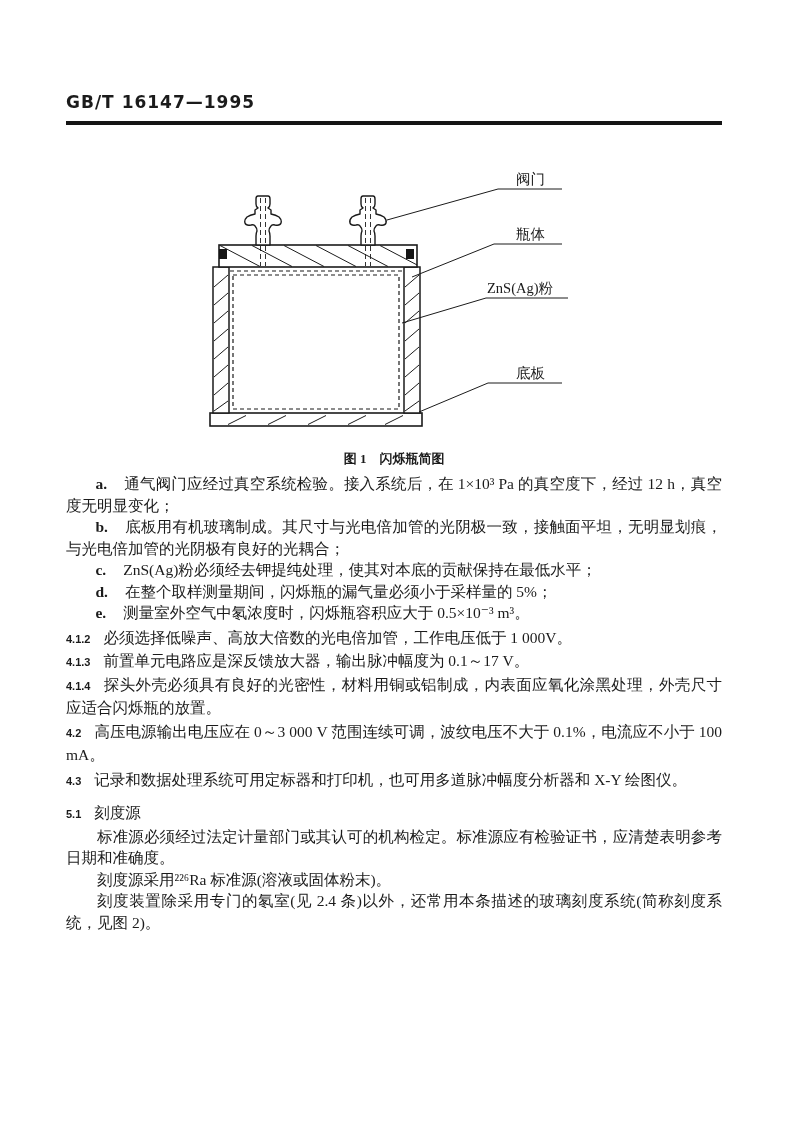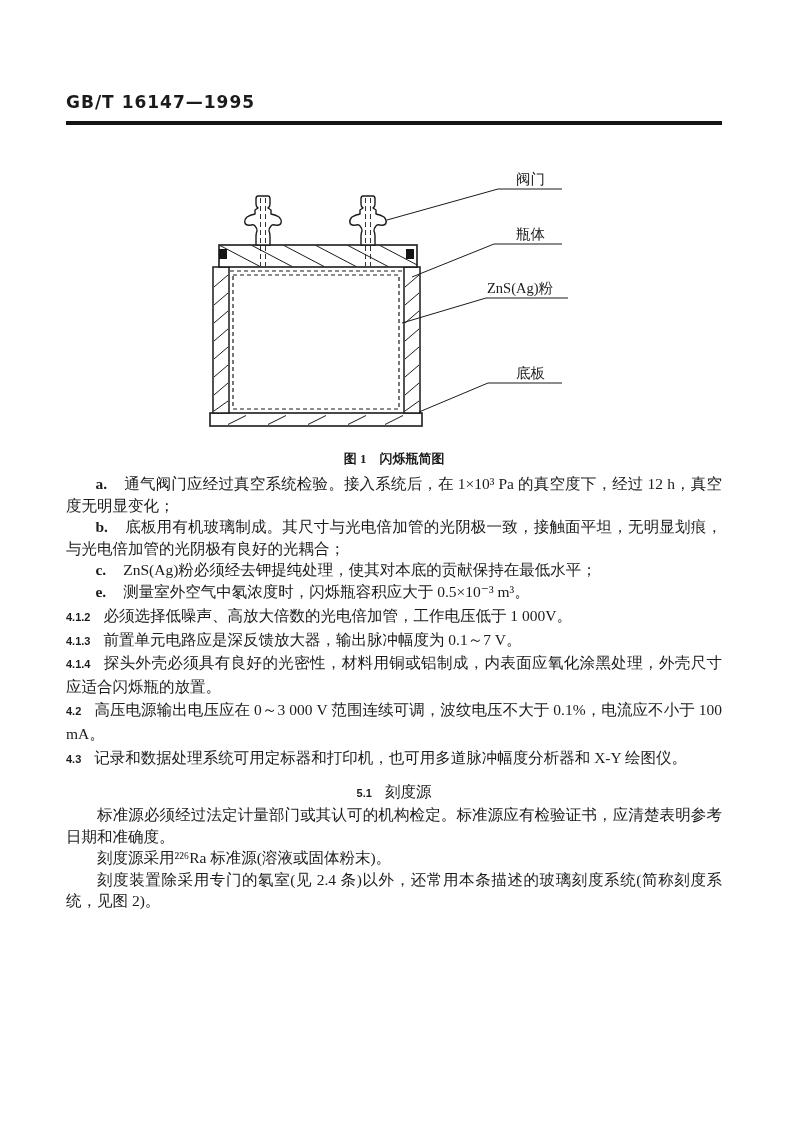--- a/index.html
+++ b/index.html
@@ -56,21 +56,20 @@
 
   h2.sec {
     margin-top: 8px !important;
     font-size: 15.5px; line-height: 21.5px;
     font-weight: bold;
   }
   h2.sec .sec-title { font-family: "DejaVu Sans", "Liberation Sans", sans-serif; font-size: 15px; }
   h3.sub {
     font-size: 15.5px; line-height: 21.5px;
     font-weight: normal;
-    text-align: center;
   }
   h3.sub51 { margin-top: 10px !important; }
   p.ind { text-indent: 2em; }
 
   svg text {
     font-family: "Liberation Serif", "DejaVu Serif", serif;
     font-size: 14.5px;
     fill: #1b1b1b;
   }
 </style>
@@ -184,28 +183,31 @@
     <p class="note">
       <span class="note-label">a.</span><span>通气阀门应经过真空系统检验。接入系统后，在 1×10³ Pa 的真空度下，经过 12 h，真空度无明显变化；</span>
     </p>
     <p class="note">
       <span class="note-label">b.</span><span>底板用有机玻璃制成。其尺寸与光电倍加管的光阴极一致，接触面平坦，无明显划痕，与光电倍加管的光阴极有良好的光耦合；</span>
     </p>
     <p class="note">
       <span class="note-label">c.</span><span>ZnS(Ag)粉必须经去钾提纯处理，使其对本底的贡献保持在最低水平；</span>
     </p>
     <p class="note">
+      <span class="note-label">d.</span><span>在整个取样测量期间，闪烁瓶的漏气量必须小于采样量的 5%；</span>
+    </p>
+    <p class="note">
       <span class="note-label">e.</span><span>测量室外空气中氡浓度时，闪烁瓶容积应大于 0.5×10⁻³ m³。</span>
     </p>
 
     <p class="clause first-clause">
       <span class="cnum">4.1.2</span><span>必须选择低噪声、高放大倍数的光电倍加管，工作电压低于 1 000V。</span>
     </p>
     <p class="clause">
-      <span class="cnum">4.1.3</span><span>前置单元电路应是深反馈放大器，输出脉冲幅度为 0.1～7 V。</span>
+      <span class="cnum">4.1.3</span><span>前置单元电路应是深反馈放大器，输出脉冲幅度为 0.1～17 V。</span>
     </p>
     <p class="clause">
       <span class="cnum">4.1.4</span><span>探头外壳必须具有良好的光密性，材料用铜或铝制成，内表面应氧化涂黑处理，外壳尺寸应适合闪烁瓶的放置。</span>
     </p>
     <p class="clause c42">
       <span class="cnum">4.2</span><span>高压电源输出电压应在 0～3 000 V 范围连续可调，波纹电压不大于 0.1%，电流应不小于 100 mA。</span>
     </p>
     <p class="clause c43">
       <span class="cnum">4.3</span><span>记录和数据处理系统可用定标器和打印机，也可用多道脉冲幅度分析器和 X-Y 绘图仪。</span>
     </p>

